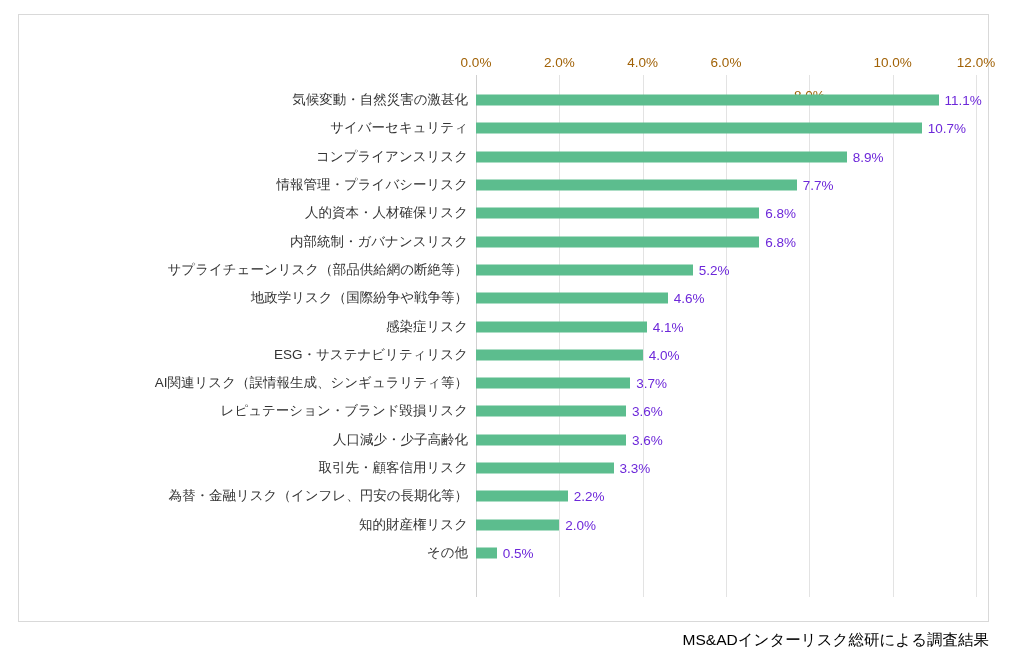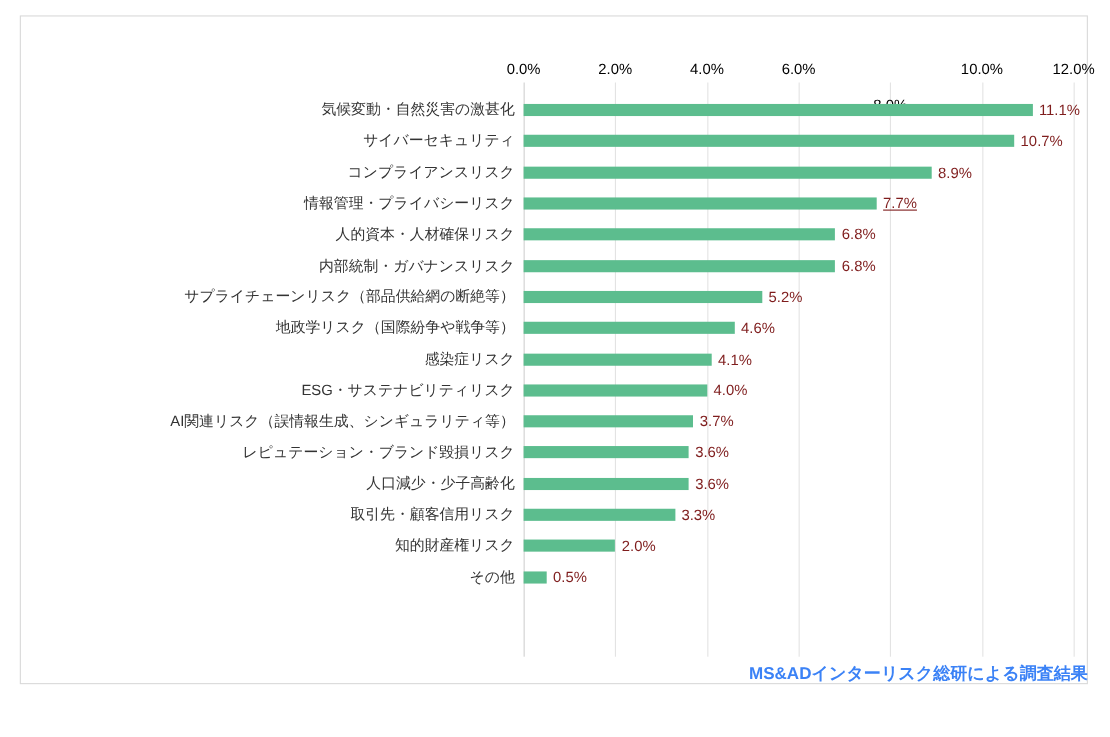--- a/index.html
+++ b/index.html
@@ -45,21 +45,21 @@
     background: #e3e3e3;
   }
   .gridline.first {
     background: #d0d0d0;
   }
 
   .x-tick-label {
     position: absolute;
     top: -20px;
     font-size: 13.5px;
-    color: #000000;
+    color: #a16207;
     transform: translateX(-50%);
     white-space: nowrap;
   }
 
   #bars {
     position: absolute;
     left: 0;
     top: 11px;
     width: 100%;
   }
@@ -90,31 +90,31 @@
     height: 11px;
     background: #5cbd8e;
   }
 
   .bar-value {
     position: absolute;
     top: 50%;
     transform: translateY(-50%);
     margin-left: 6px;
     font-size: 13.5px;
-    color: #7f1d1d;
+    color: #6d28d9;
     white-space: nowrap;
   }
 
   #source-note {
     position: absolute;
     right: 20px;
-    top: 602px;
+    top: 630px;
     font-size: 15.5px;
-    font-weight: bold;
-    color: #3b82f6;
+    font-weight: normal;
+    color: #000000;
     white-space: nowrap;
   }
 </style>
 </head>
 <body>
 
 <div id="chart-card">
 
   <div id="plot-area">
     <div id="gridlines">
@@ -147,21 +147,21 @@
           <div class="bar-value" style="left: 445.833px;">10.7%</div>
         </div>
         <div class="bar-row">
           <div class="bar-label">コンプライアンスリスク</div>
           <div class="bar" style="width: 370.833px; background: rgb(92, 189, 142);"></div>
           <div class="bar-value" style="left: 370.833px;">8.9%</div>
         </div>
         <div class="bar-row">
           <div class="bar-label">情報管理・プライバシーリスク</div>
           <div class="bar" style="width: 320.833px; background: rgb(92, 189, 142);"></div>
-          <div class="bar-value" style="left: 320.833px; text-decoration: underline;">7.7%</div>
+          <div class="bar-value" style="left: 320.833px;">7.7%</div>
         </div>
         <div class="bar-row">
           <div class="bar-label">人的資本・人材確保リスク</div>
           <div class="bar" style="width: 283.333px; background: rgb(92, 189, 142);"></div>
           <div class="bar-value" style="left: 283.333px;">6.8%</div>
         </div>
         <div class="bar-row">
           <div class="bar-label">内部統制・ガバナンスリスク</div>
           <div class="bar" style="width: 283.333px; background: rgb(92, 189, 142);"></div>
           <div class="bar-value" style="left: 283.333px;">6.8%</div>
@@ -200,20 +200,25 @@
           <div class="bar-label">人口減少・少子高齢化</div>
           <div class="bar" style="width: 150px; background: rgb(92, 189, 142);"></div>
           <div class="bar-value" style="left: 150px;">3.6%</div>
         </div>
         <div class="bar-row">
           <div class="bar-label">取引先・顧客信用リスク</div>
           <div class="bar" style="width: 137.5px; background: rgb(92, 189, 142);"></div>
           <div class="bar-value" style="left: 137.5px;">3.3%</div>
         </div>
         <div class="bar-row">
+          <div class="bar-label">為替・金融リスク（インフレ、円安の長期化等）</div>
+          <div class="bar" style="width: 91.6667px; background: rgb(92, 189, 142);"></div>
+          <div class="bar-value" style="left: 91.6667px;">2.2%</div>
+        </div>
+        <div class="bar-row">
           <div class="bar-label">知的財産権リスク</div>
           <div class="bar" style="width: 83.3333px; background: rgb(92, 189, 142);"></div>
           <div class="bar-value" style="left: 83.3333px;">2.0%</div>
         </div>
         <div class="bar-row">
           <div class="bar-label">その他</div>
           <div class="bar" style="width: 20.8333px; background: rgb(92, 189, 142);"></div>
           <div class="bar-value" style="left: 20.8333px;">0.5%</div>
         </div>
       </div>

